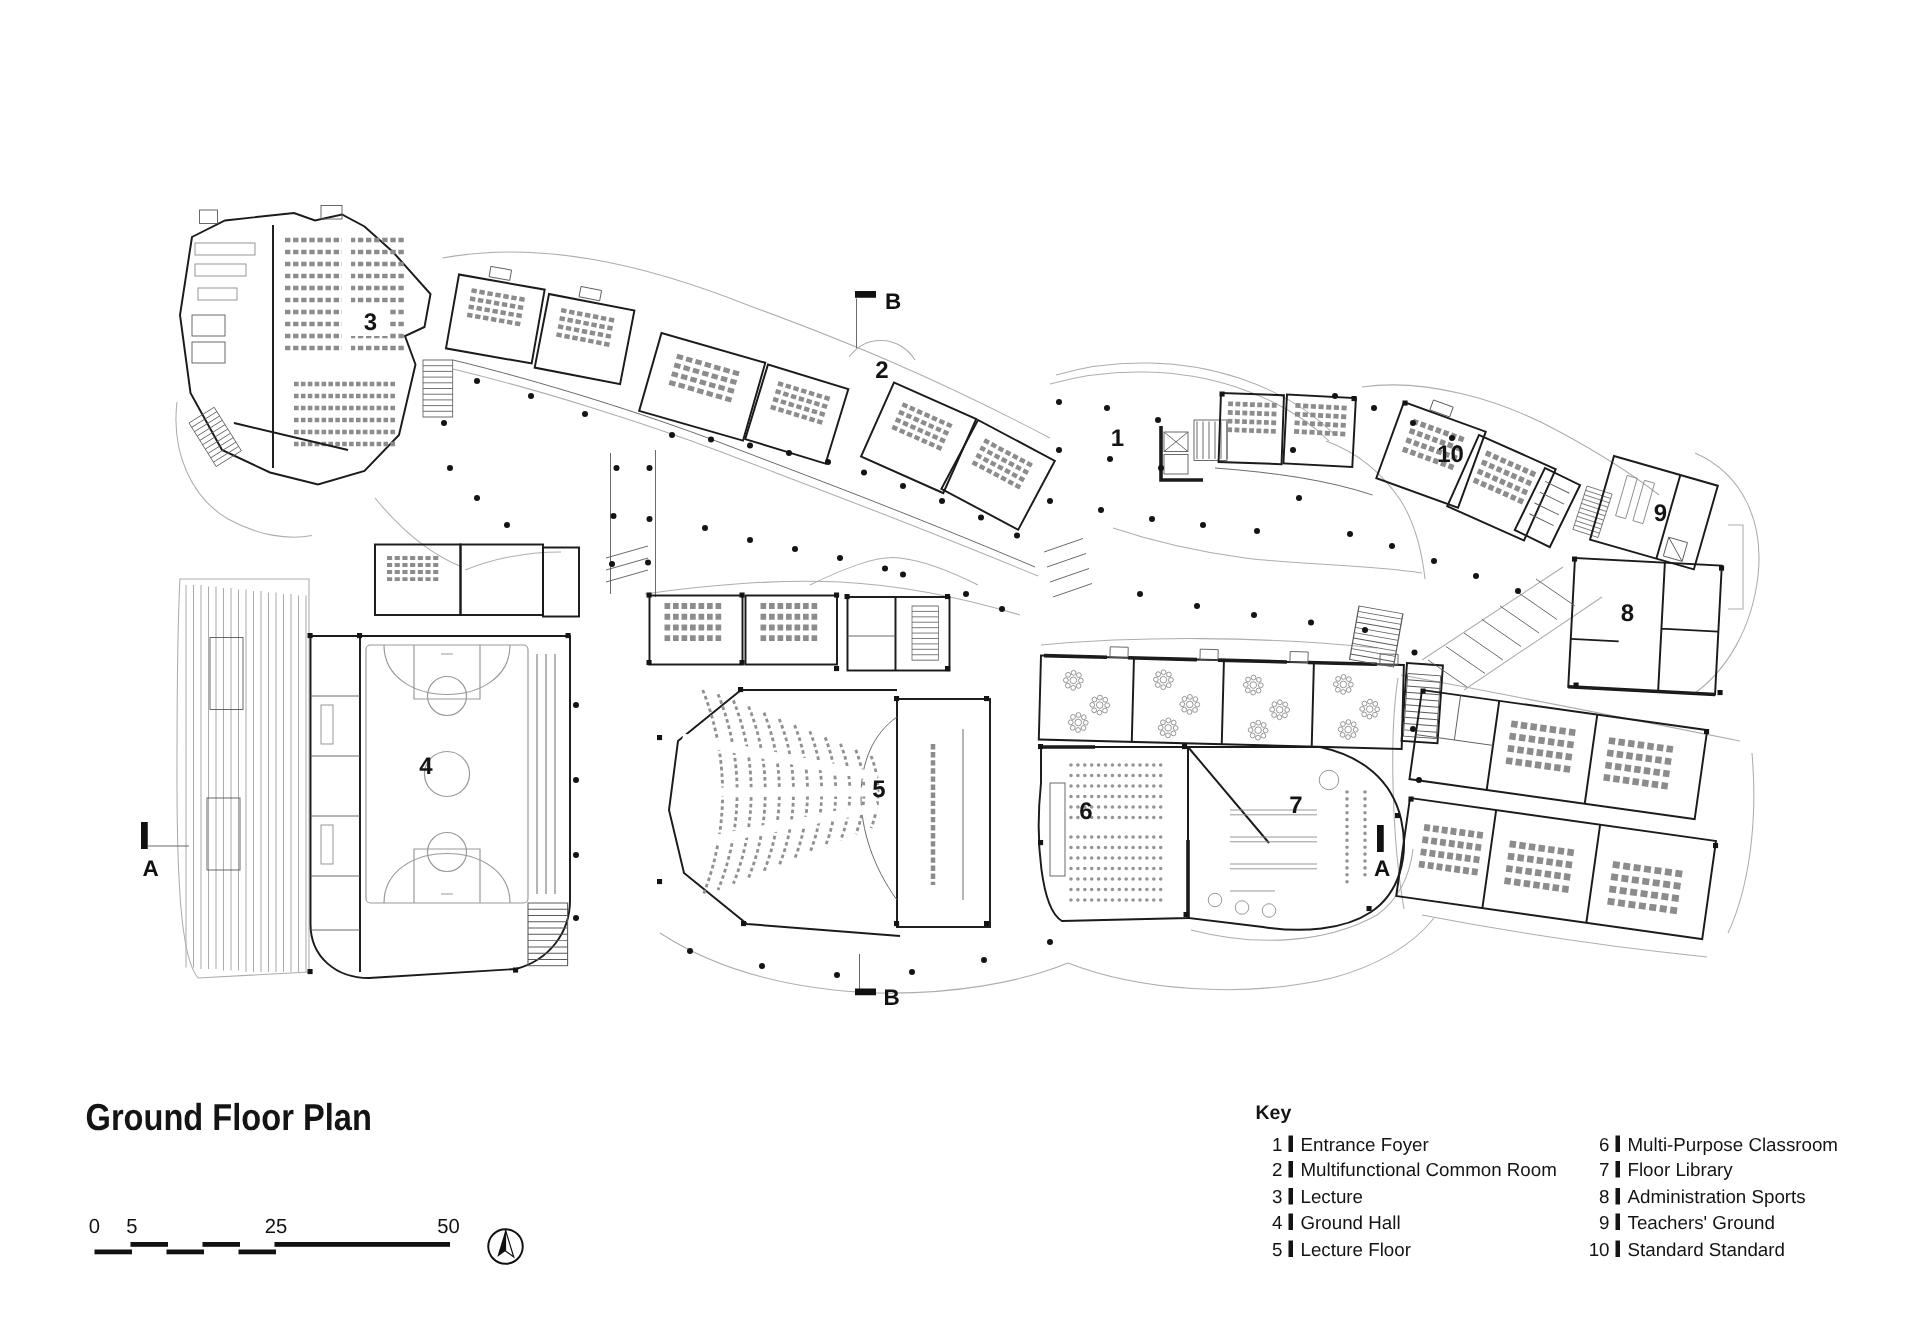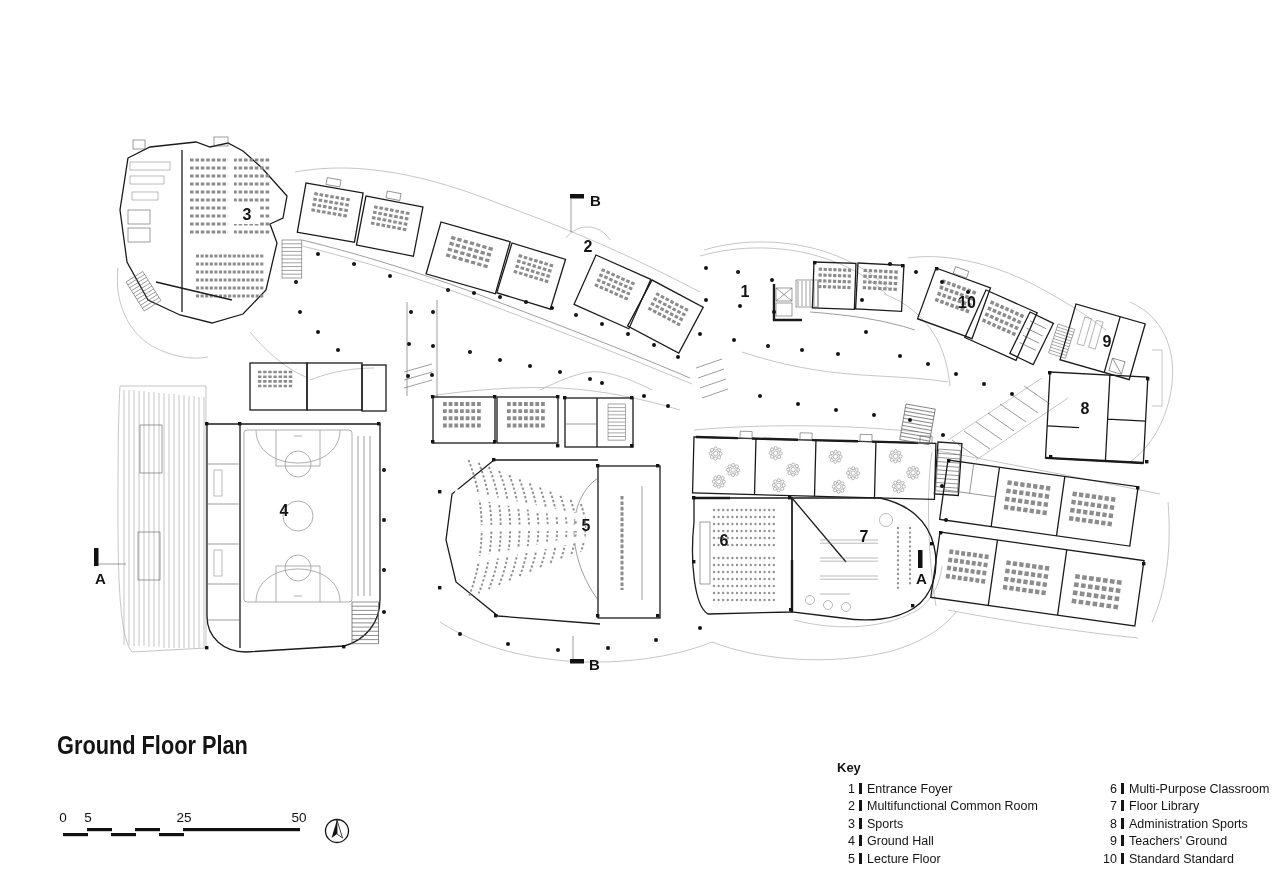--- a/index.html
+++ b/index.html
@@ -16,22 +16,22 @@
   .dt{stroke:#949494;stroke-width:2.4;stroke-linecap:round;stroke-dasharray:0 4.6;fill:none;}
   .seat{stroke:#909090;stroke-width:1.9;stroke-dasharray:2.4 2;fill:none;}
   .crt{stroke:#9a9a9a;stroke-width:.8;fill:none;}
   .rn{font:600 16px "Liberation Sans",sans-serif;fill:#141414;text-anchor:middle;}
   .mk{font:700 15px "Liberation Sans",sans-serif;fill:#111;}
   .sn{font:13.5px "Liberation Sans",sans-serif;fill:#111;text-anchor:middle;}
   
   .title{position:absolute;left:57px;top:731px;font-size:25px;font-weight:bold;color:#141414;
          transform:scaleX(.87);transform-origin:left top;white-space:nowrap;}
   .key{position:absolute;left:837px;top:734px;color:#141414;}
-  .key-h{font-size:13px;font-weight:bold;margin-bottom:6px;margin-top:26px;}
-  .key-cols{display:flex;gap:44px;}
+  .key-h{font-size:13px;font-weight:bold;margin-bottom:6px;}
+  .key-cols{display:flex;}
   .kcol1{width:218px;}
   .krow{font-size:12.5px;line-height:17.4px;white-space:nowrap;}
   .knum{display:inline-block;width:18px;text-align:right;}
   .ksep{display:inline-block;width:3px;height:11px;background:#141414;margin:0 5px 0 4px;vertical-align:-1px;}
 </style>
 </head>
 <body>
 
 <div class="page">
 
@@ -524,21 +524,21 @@
     <path d="M337,820 L342.5,838 L337,834 Z" fill="#fff" stroke="#111" stroke-width=".8"></path>
   </g>
 </svg>
 
 <div class="key">
   <div class="key-h">Key</div>
   <div class="key-cols">
     <div class="kcol1">
       <div class="krow"><span class="knum">1</span><span class="ksep"></span><span class="klab">Entrance Foyer</span></div>
       <div class="krow"><span class="knum">2</span><span class="ksep"></span><span class="klab">Multifunctional Common Room</span></div>
-      <div class="krow"><span class="knum">3</span><span class="ksep"></span><span class="klab">Sports</span></div>
+      <div class="krow"><span class="knum">3</span><span class="ksep"></span><span class="klab">Lecture</span></div>
       <div class="krow"><span class="knum">4</span><span class="ksep"></span><span class="klab">Ground Hall</span></div>
       <div class="krow"><span class="knum">5</span><span class="ksep"></span><span class="klab">Lecture Floor</span></div>
     </div>
     <div class="kcol2">
       <div class="krow"><span class="knum">6</span><span class="ksep"></span><span class="klab">Multi-Purpose Classroom</span></div>
       <div class="krow"><span class="knum">7</span><span class="ksep"></span><span class="klab">Floor Library</span></div>
       <div class="krow"><span class="knum">8</span><span class="ksep"></span><span class="klab">Administration Sports</span></div>
       <div class="krow"><span class="knum">9</span><span class="ksep"></span><span class="klab">Teachers' Ground</span></div>
       <div class="krow"><span class="knum">10</span><span class="ksep"></span><span class="klab">Standard Standard</span></div>
     </div>

